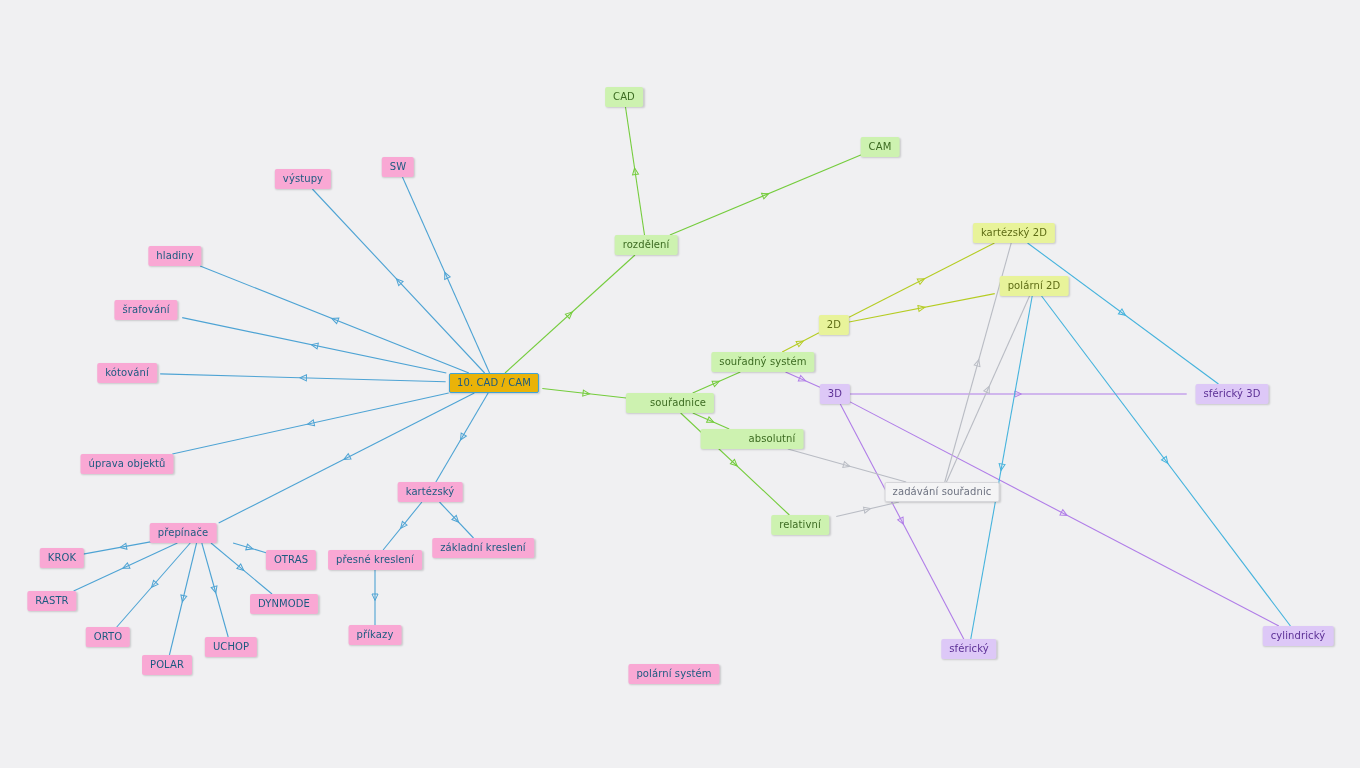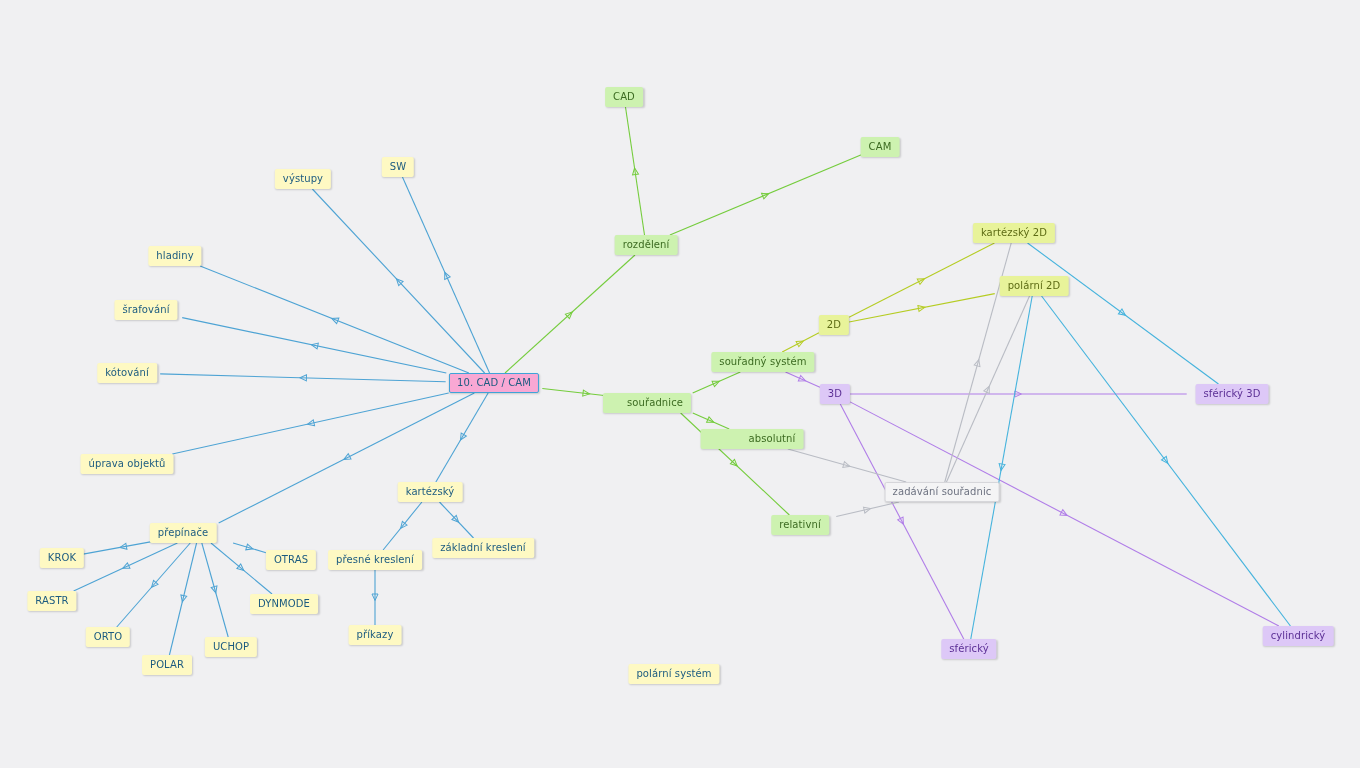--- a/index.html
+++ b/index.html
@@ -16,22 +16,22 @@
     position:absolute;
     transform:translate(-50%,-50%);
     white-space:nowrap;
     padding:4px 8px;
     font-size:10px;
     line-height:12px;
     border-radius:2px;
     box-shadow:1px 1px 2px rgba(0,0,0,0.16);
     letter-spacing:.1px;
   }
-  .n-blue   {background:#fef9c3;color:#1c5b80;}
-  .n-root   {background:#f9a8d4;color:#1c5b80;border:1px solid #3fa3d8;padding:3px 7px;text-align:right;}
+  .n-blue   {background:#f9a8d4;color:#1c5b80;}
+  .n-root   {background:#eab308;color:#1c5b80;border:1px solid #3fa3d8;padding:3px 7px;text-align:right;}
   .n-green  {background:#cdf2b0;color:#3c6b21;}
   .n-lime   {background:#e8f39a;color:#5d6b14;}
   .n-purple {background:#ddc8f7;color:#5b2f95;}
   .n-grey   {background:#f4f4f5;color:#6d7280;border:1px solid #d6d6da;padding:3px 7px;}
 </style>
 </head>
 <body>
 
 <div id="canvas">
   <svg id="edges">
@@ -209,21 +209,21 @@
       <div class="node n-blue" style="left: 284px; top: 604px;">DYNMODE</div>
       <div class="node n-blue" style="left: 291px; top: 560px;">OTRAS</div>
       <div class="node n-blue" style="left: 430px; top: 492px;">kartézský</div>
       <div class="node n-blue" style="left: 375px; top: 560px;">přesné kreslení</div>
       <div class="node n-blue" style="left: 483px; top: 548px;">základní kreslení</div>
       <div class="node n-blue" style="left: 375px; top: 635px;">příkazy</div>
       <div class="node n-blue" style="left: 674px; top: 674px;">polární systém</div>
       <div class="node n-green" style="left: 646px; top: 245px;">rozdělení</div>
       <div class="node n-green" style="left: 624px; top: 97px;">CAD</div>
       <div class="node n-green" style="left: 880px; top: 147px;">CAM</div>
-      <div class="node n-green" style="left: 647px; top: 403px; padding-left: 24px;">souřadnice</div>
+      <div class="node n-green" style="left: 670px; top: 403px; padding-left: 24px;">souřadnice</div>
       <div class="node n-green" style="left: 763px; top: 362px;">souřadný systém</div>
       <div class="node n-green" style="left: 752px; top: 439px; padding-left: 48px;">absolutní</div>
       <div class="node n-green" style="left: 800px; top: 525px;">relativní</div>
       <div class="node n-lime" style="left: 834px; top: 325px;">2D</div>
       <div class="node n-lime" style="left: 1014px; top: 233px;">kartézský 2D</div>
       <div class="node n-lime" style="left: 1034px; top: 286px;">polární 2D</div>
       <div class="node n-purple" style="left: 835px; top: 394px;">3D</div>
       <div class="node n-purple" style="left: 1232px; top: 394px;">sférický 3D</div>
       <div class="node n-purple" style="left: 969px; top: 649px;">sférický</div>
       <div class="node n-purple" style="left: 1298px; top: 636px;">cylindrický</div>

